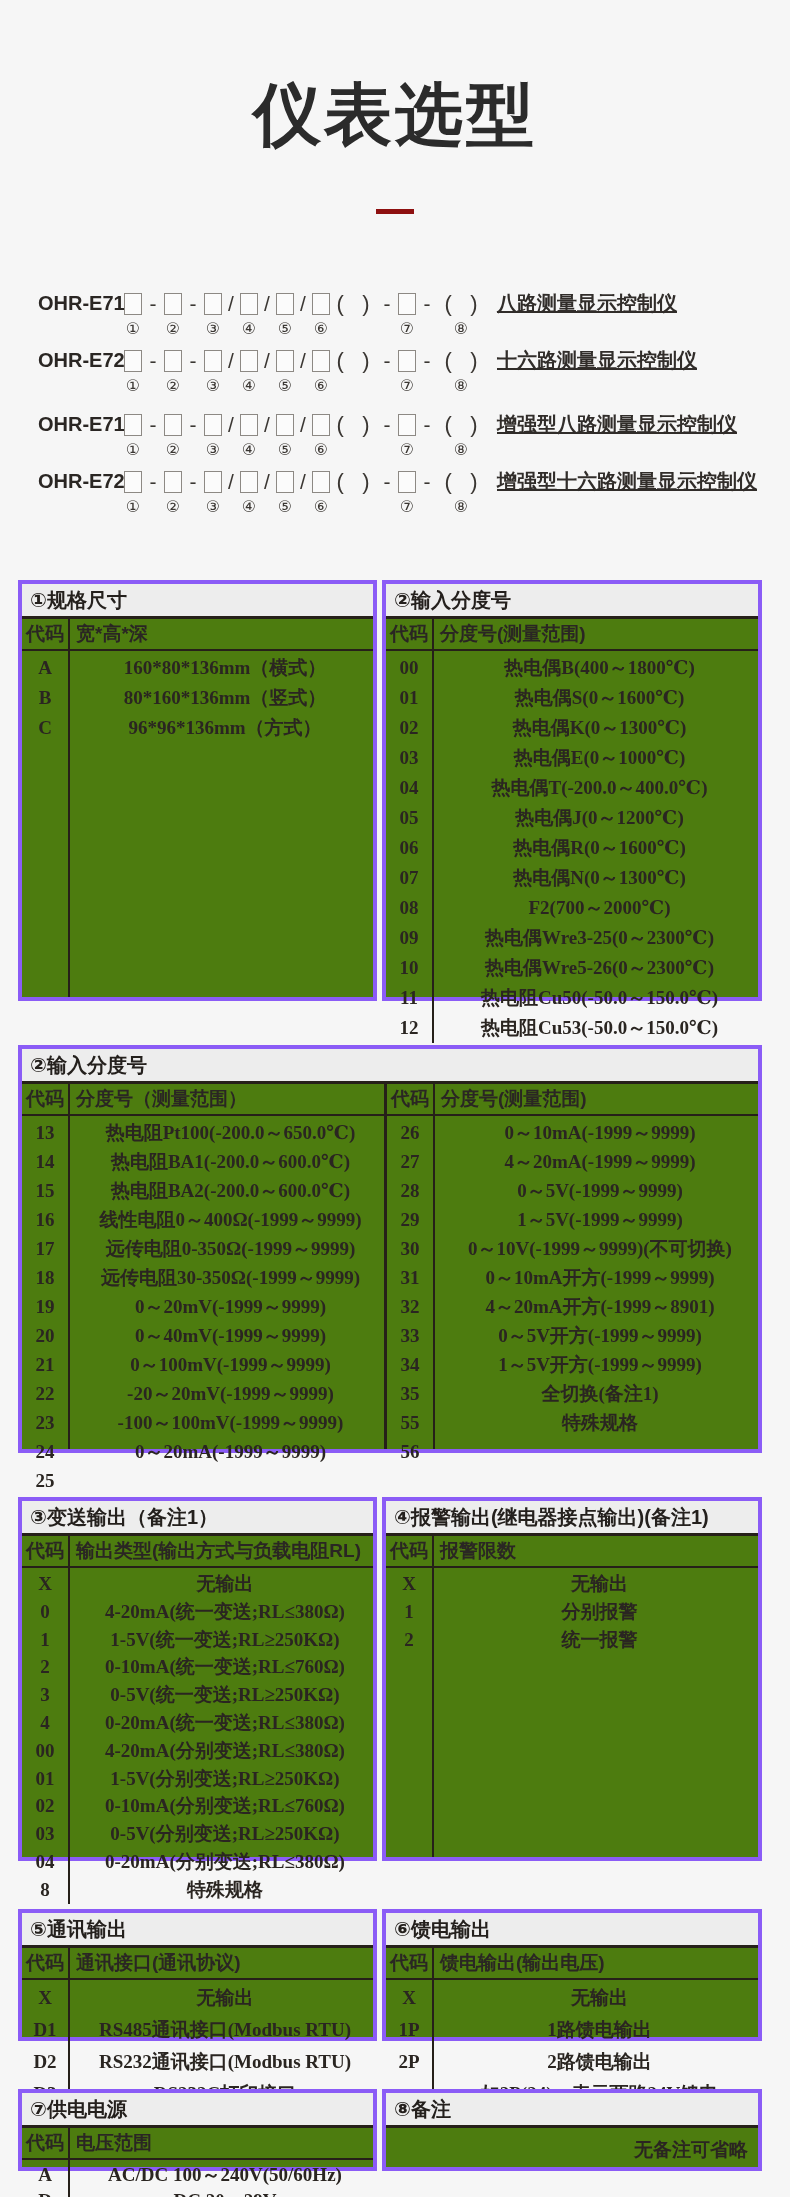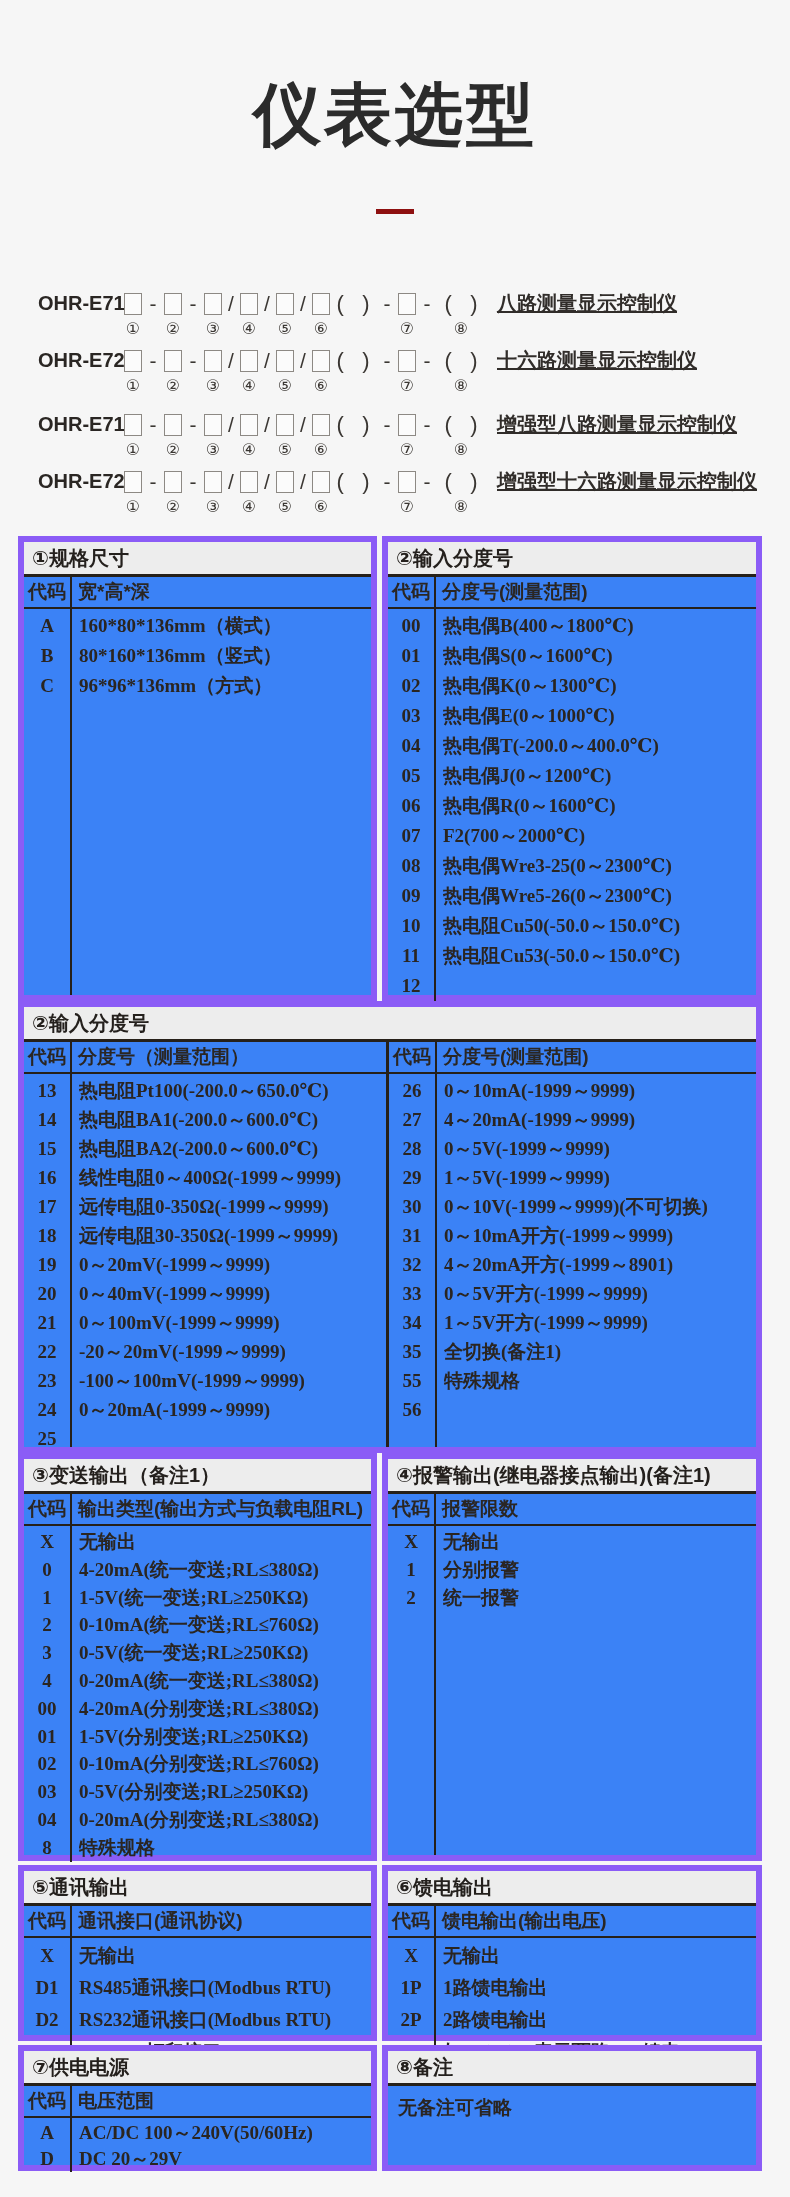--- a/index.html
+++ b/index.html
@@ -24,21 +24,21 @@
     font-size:21px;color:#3a3632;flex:none;}
   .t-paren{font-size:22px;}
   .box{width:16px;height:20px;border:1.5px solid #8d8984;background:#fbfbfb;display:inline-block;}
   .model-desc{margin-left:13px;font-size:20px;font-weight:700;white-space:nowrap;color:#312d2a;text-decoration:underline;}
   .digits-row{display:flex;margin-top:1px;height:20px;align-items:center;}
   .digits-row .spacer{width:86px;flex:none;}
   .digit{font-size:16px;color:#3a3632;}
   
   .tables{margin:20px 0 0 18px;width:744px;}
   .trow{display:flex;align-items:stretch;}
-  .sec{border:6px solid #8b5cf6;background:#3b82f6;display:flex;flex-direction:column;box-sizing:border-box;}
+  .sec{border:4px solid #8b5cf6;background:#4d7c0f;display:flex;flex-direction:column;box-sizing:border-box;margin-top:44px;}
   .sec.left{width:359px;margin-right:5px;flex:none;}
   .sec.right{flex:1;min-width:0;}
   .sec.full{width:744px;}
   .sec-title{
     height:32px;line-height:32px;background:#ededed;
     border-bottom:3px solid #262019;
     font-weight:700;font-size:20px;padding:0 8px;
     white-space:nowrap;overflow:hidden;flex:none;color:#24201d;
   }
   .sec-cols{display:flex;flex:1;min-height:0;}
@@ -46,25 +46,25 @@
   .sec-cols .part:not(.first){flex:1;min-width:0;}
   .part{display:flex;flex-direction:column;min-width:0;}
   .part.only{flex:1;}
   .hdr{display:flex;border-bottom:2px solid #262019;height:30px;flex:none;}
   .hc{width:46px;border-right:2px solid #262019;text-align:center;
     font-weight:700;font-size:19px;line-height:30px;flex:none;}
   .hd{flex:1;font-weight:700;font-size:19px;line-height:30px;padding-left:6px;
     white-space:nowrap;overflow:hidden;min-width:0;}
   .bod{display:flex;flex:1;min-height:0;font-family:"Liberation Serif","DejaVu Serif",serif;}
   .bc{width:46px;border-right:2px solid #262019;text-align:center;flex:none;padding-top:2px;}
-  .bd{flex:1;padding-left:7px;padding-top:2px;min-width:0;}
+  .bd{flex:1;padding-left:7px;padding-top:2px;min-width:0;text-align:center;}
   .line{height:var(--lh,29px);line-height:var(--lh,29px);font-size:19px;font-weight:600;
     white-space:nowrap;overflow:hidden;color:#2a2521;}
   .note-body{padding:9px 10px;font-size:19px;font-weight:600;
-    font-family:"Liberation Serif","DejaVu Serif",serif;color:#2a2521;}
+    font-family:"Liberation Serif","DejaVu Serif",serif;color:#2a2521;text-align:right;}
 </style>
 </head>
 <body>
 
 <div class="page">
   <h1 class="title">仪表选型</h1>
   <div class="dash" style="background: rgb(142, 16, 16);"></div>
   <div class="models">
       <div class="model-block">
         <div class="model-row">
@@ -342,20 +342,21 @@
                 <div class="line">12</div>
               </div>
               <div class="bd">
                 <div class="line">热电偶B(400～1800℃)</div>
                 <div class="line">热电偶S(0～1600℃)</div>
                 <div class="line">热电偶K(0～1300℃)</div>
                 <div class="line">热电偶E(0～1000℃)</div>
                 <div class="line">热电偶T(-200.0～400.0℃)</div>
                 <div class="line">热电偶J(0～1200℃)</div>
                 <div class="line">热电偶R(0～1600℃)</div>
+                <div class="line">热电偶N(0～1300℃)</div>
                 <div class="line">F2(700～2000℃)</div>
                 <div class="line">热电偶Wre3-25(0～2300℃)</div>
                 <div class="line">热电偶Wre5-26(0～2300℃)</div>
                 <div class="line">热电阻Cu50(-50.0～150.0℃)</div>
                 <div class="line">热电阻Cu53(-50.0～150.0℃)</div>
               </div>
             </div>
           </div>
         </div>
       </div>

